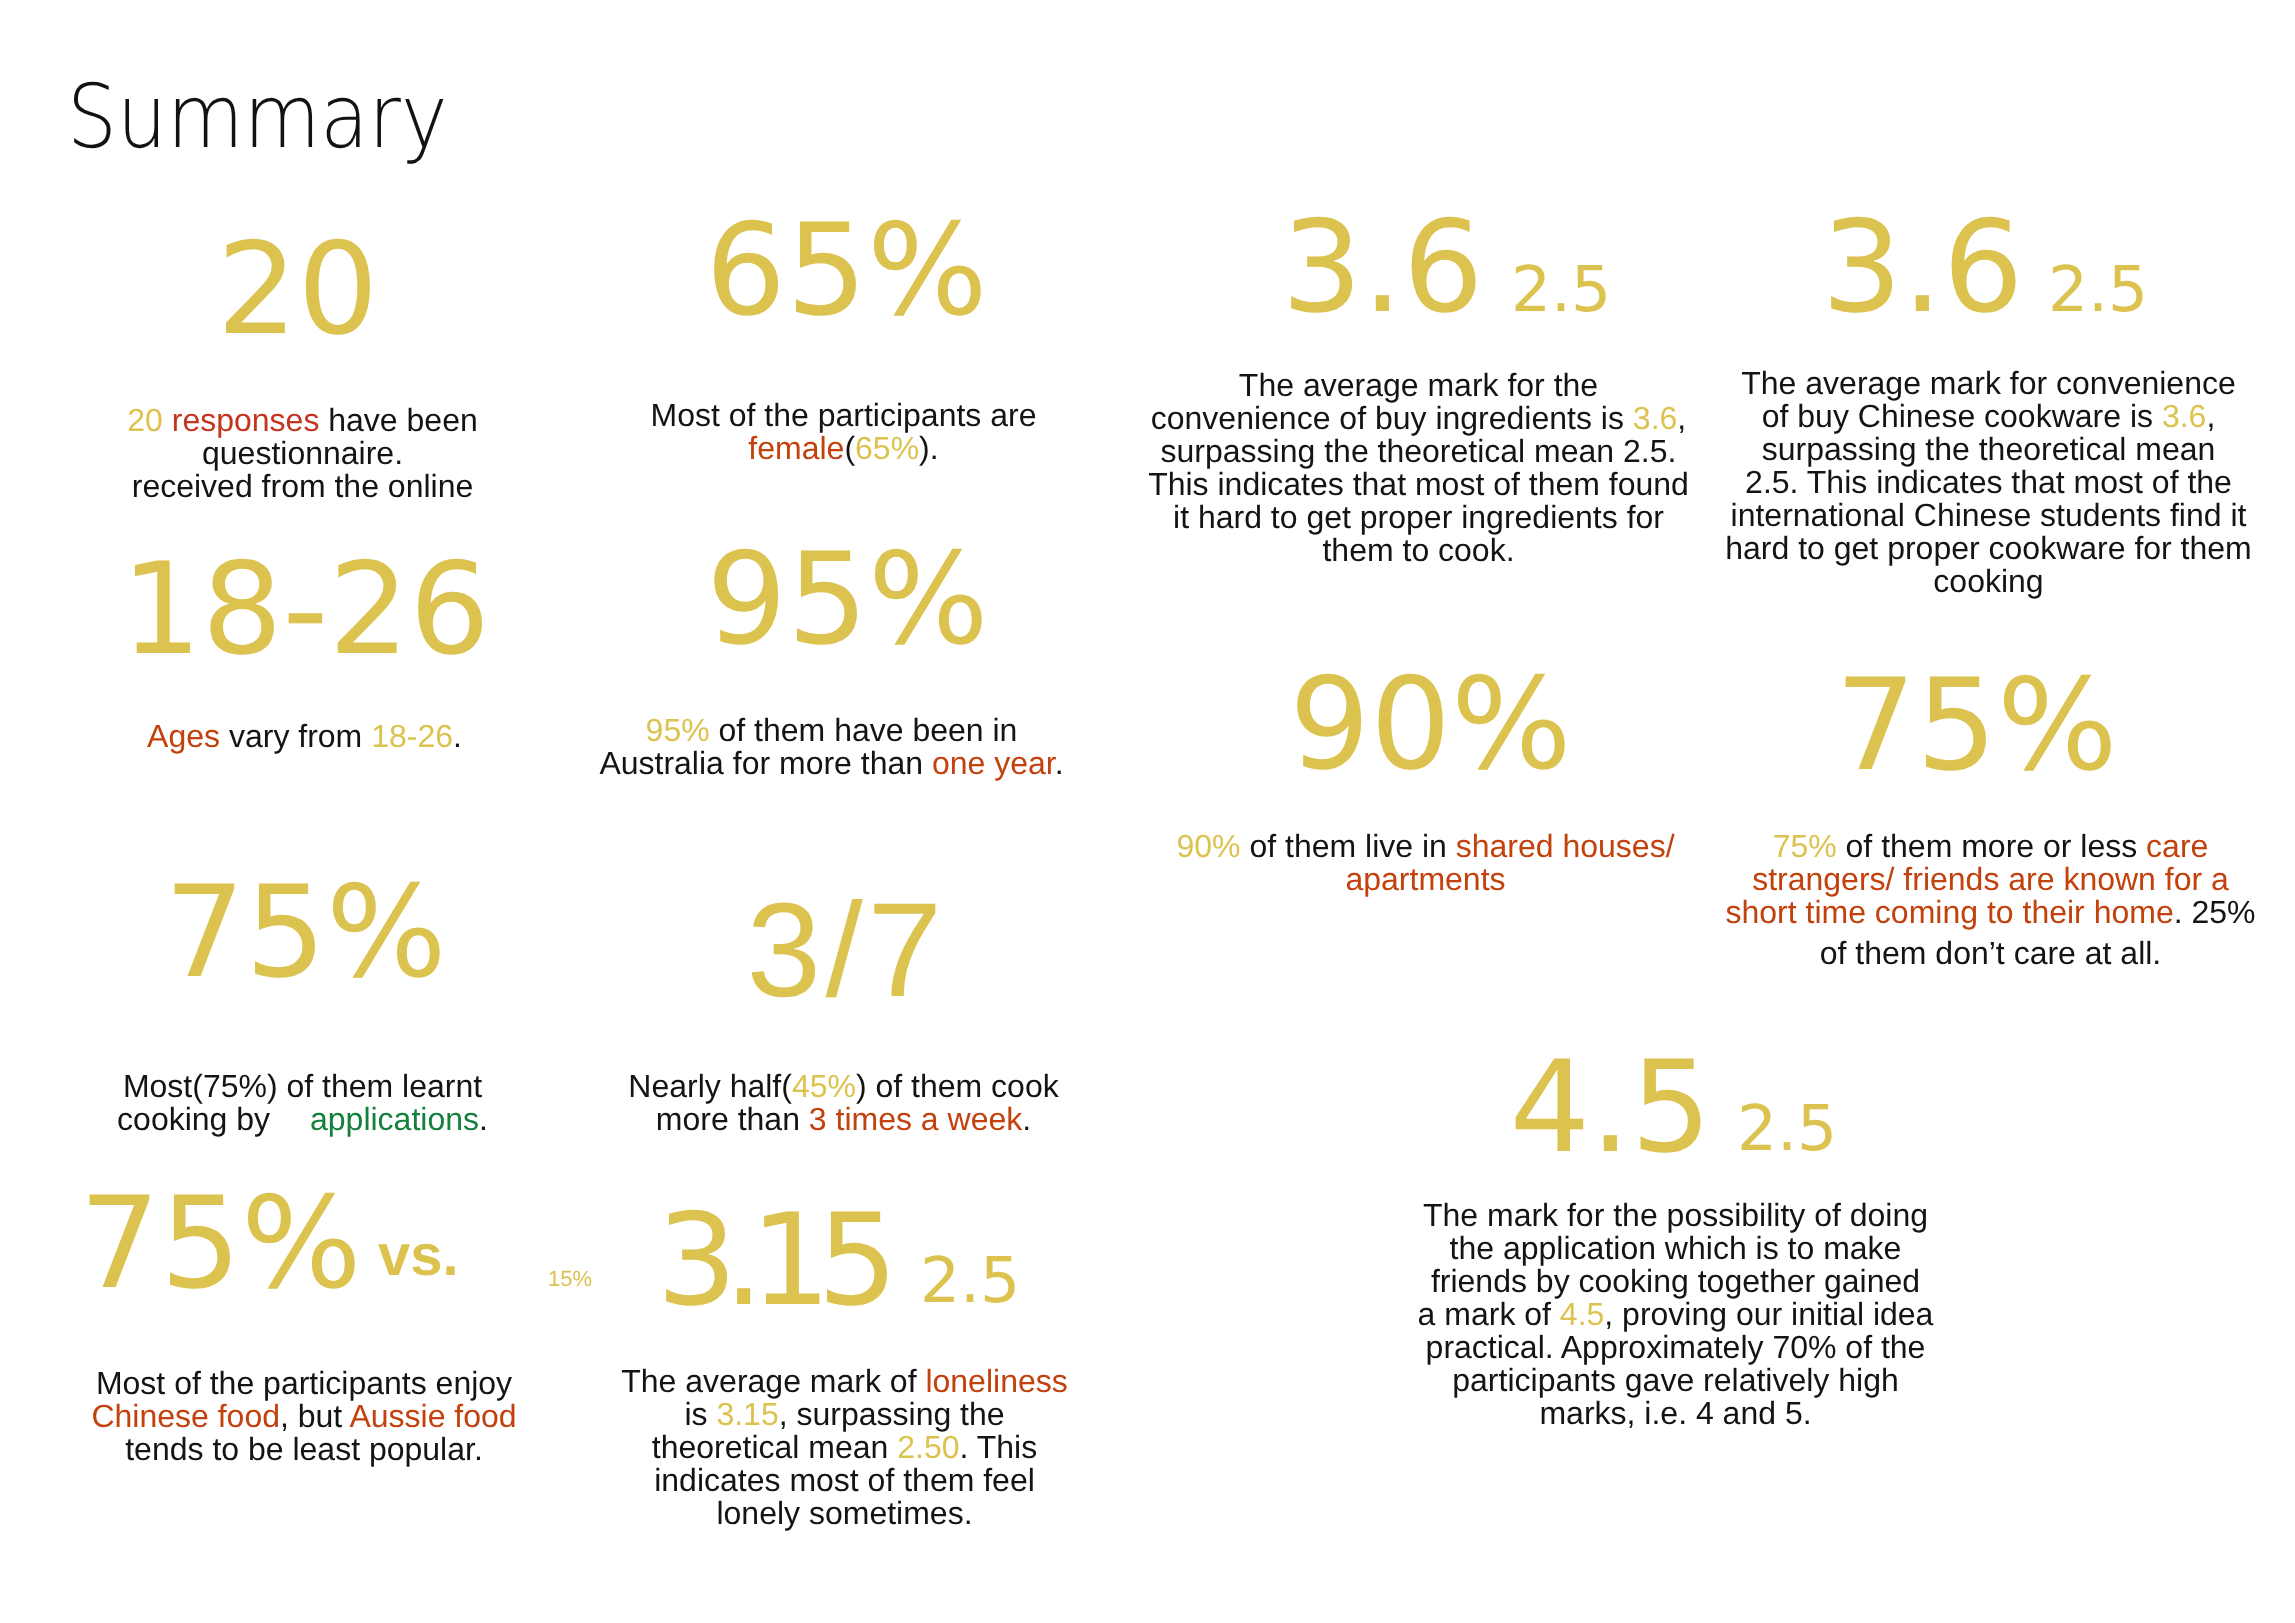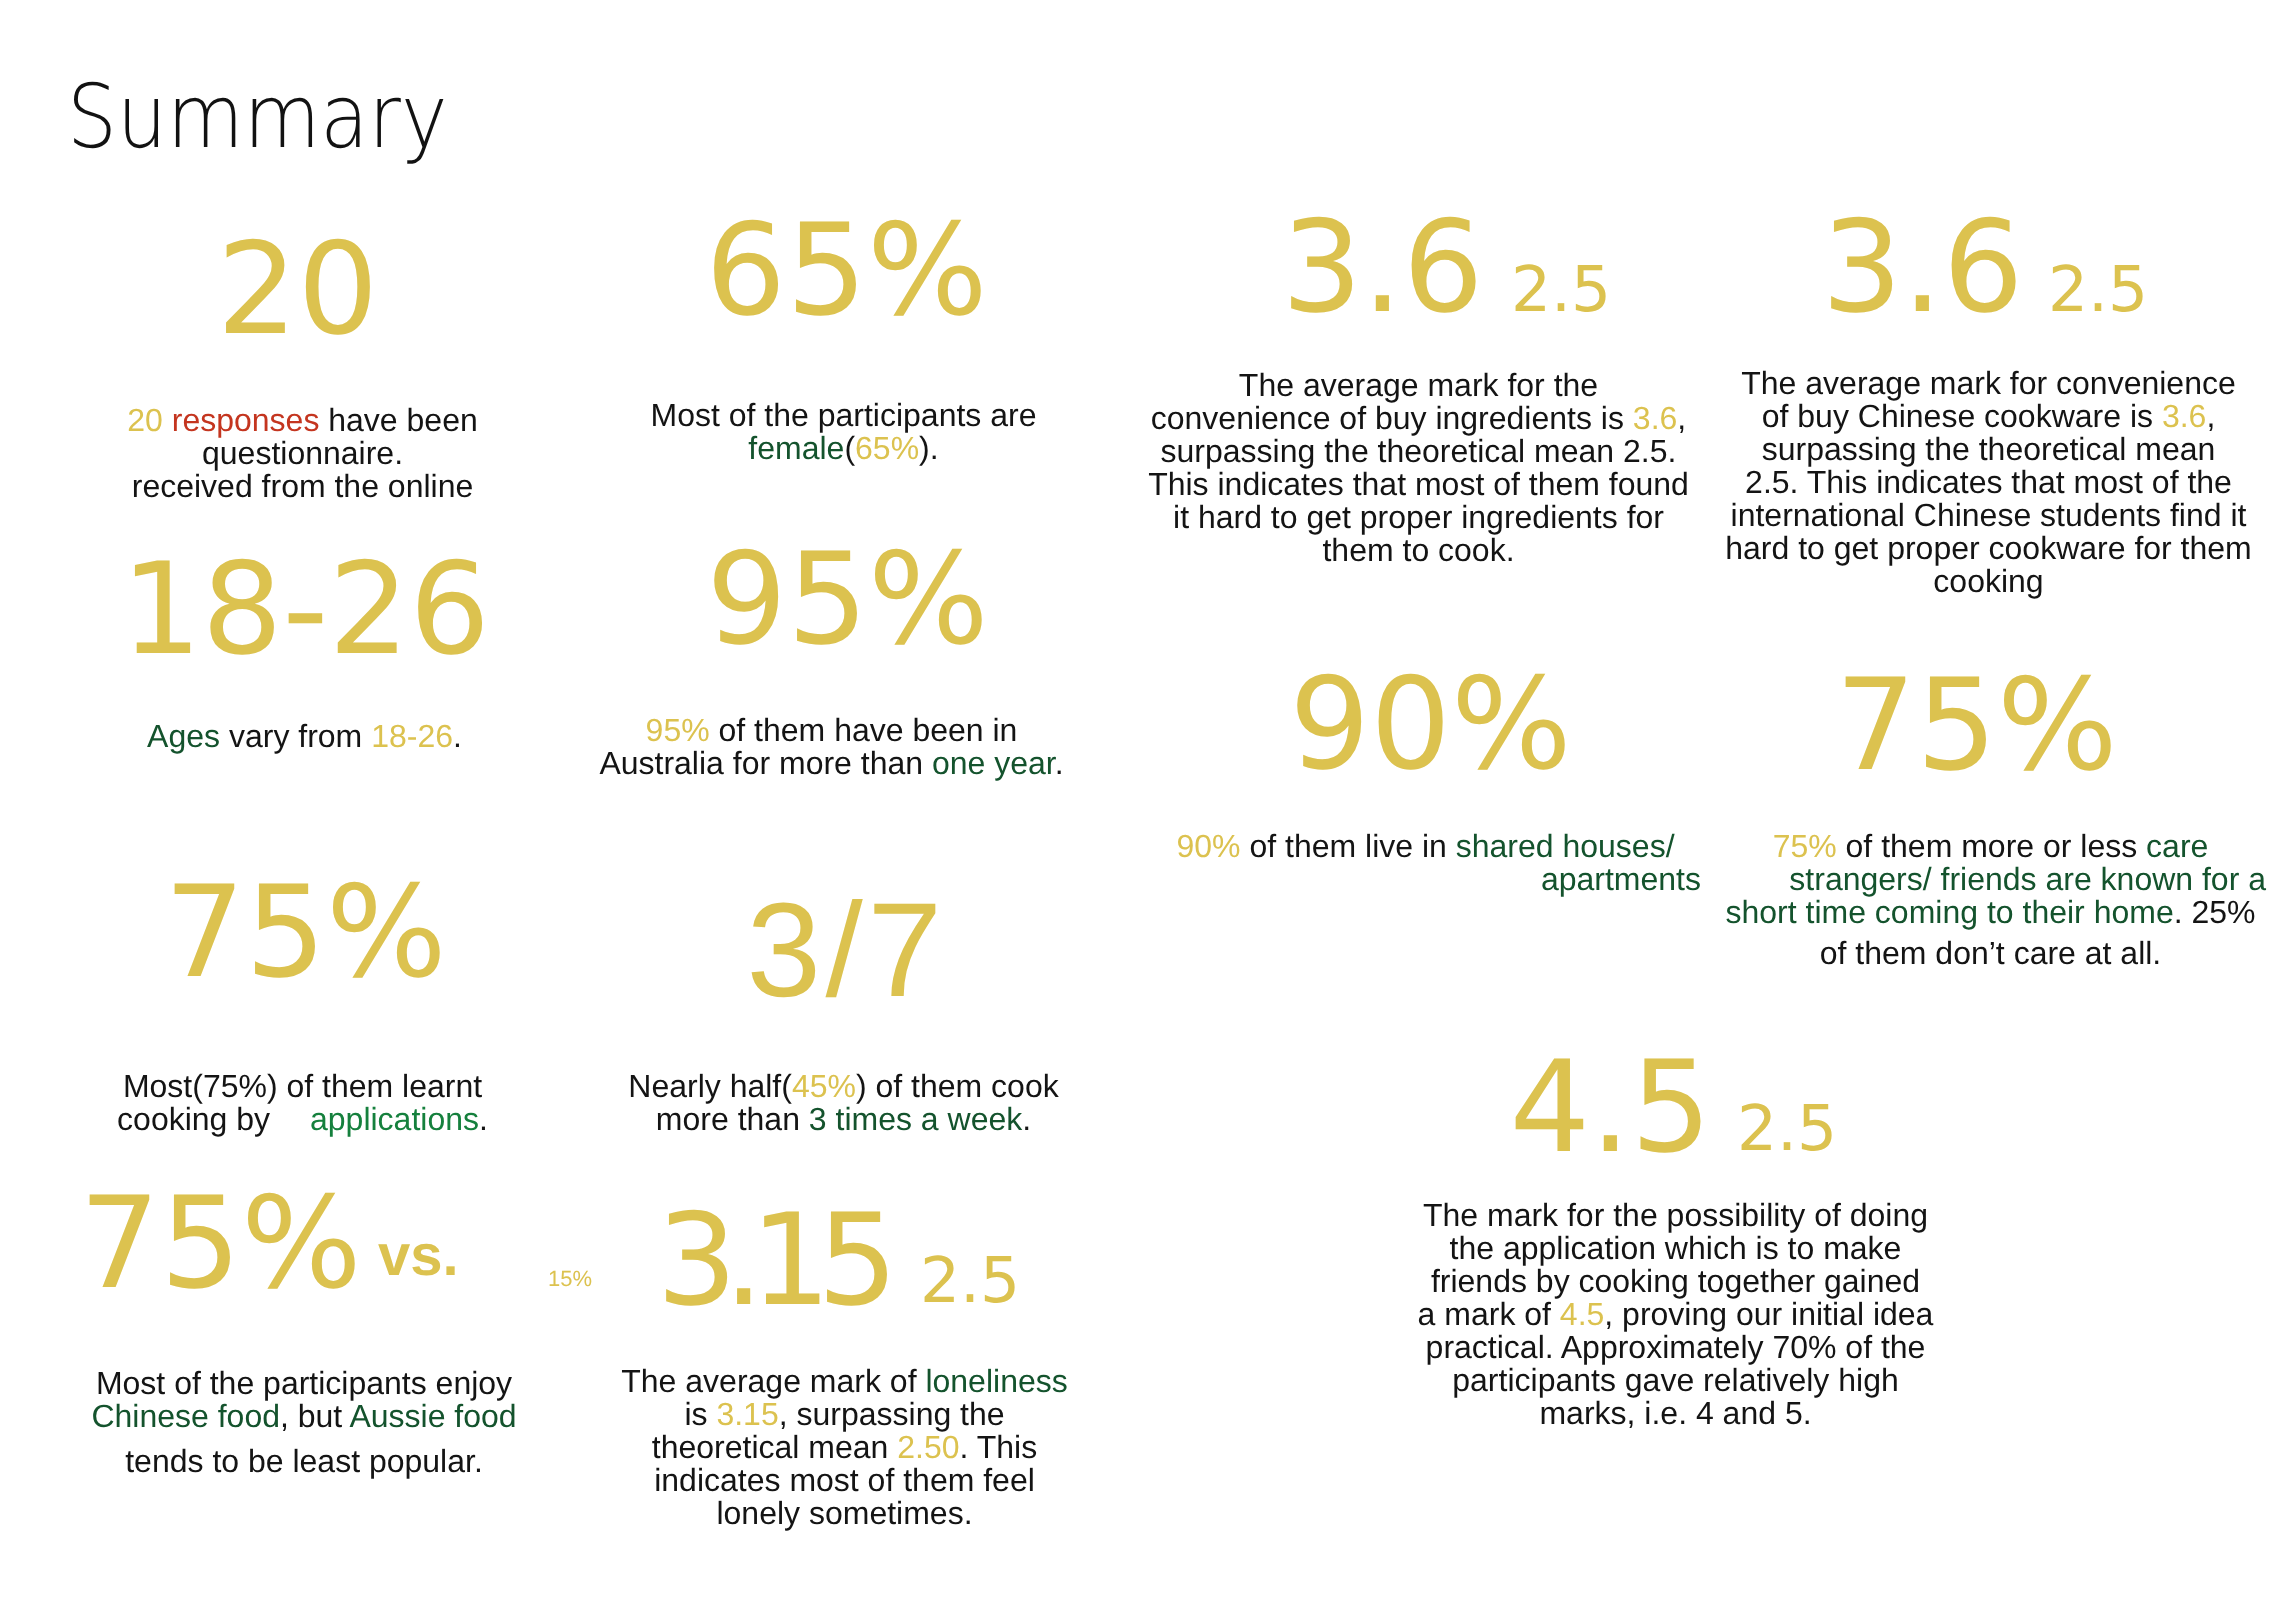--- a/index.html
+++ b/index.html
@@ -20,21 +20,21 @@
   .statvs{line-height:1;white-space:nowrap;color:#DCC24F;font-weight:700;
           font-family:"Liberation Sans",sans-serif;font-size:58px;}
   .stattiny{line-height:1;white-space:nowrap;color:#DCC24F;font-weight:400;
           font-family:"Liberation Sans",sans-serif;font-size:22px;}
   .body{position:absolute;font-size:32px;line-height:33px;color:#141414;text-align:center;}
   .body .ln{white-space:nowrap;}
   .numrow{position:absolute;text-align:center;white-space:nowrap;line-height:1;}
   .narrow1{letter-spacing:-13.8px;margin-right:-13.8px;}
   .fracnum{font-family:"Liberation Sans",sans-serif;font-size:134px;letter-spacing:4.6px;}
   .gold{color:#DCC24F;}
-  .red{color:#14532d;text-align:right;}
+  .red{color:#c2410c;}
   .redo{color:#C4351F;margin-top:12px;}
   .blue{color:#15803d;margin-left:31px;}
 </style>
 </head>
 <body>
 
 <div class="page">
   <div class="abs" id="page-title">Summary</div>
 
   <div class="numrow" style="left:114px;top:226px;width:367px;">
@@ -66,21 +66,21 @@
   </div>
   <div class="numrow" style="left:378px;top:1227px;width:184px;text-align:left;">
     <span class="statvs">vs.</span>
   </div>
   <div class="numrow" style="left:478px;top:1268px;width:184px;text-align:center;">
     <span class="stattiny">15%</span>
   </div>
   <div class="body" style="left:28.5px;top:1367px;width:551px;">
     <div class="ln">Most of the participants enjoy</div>
     <div class="ln"><span class="red">Chinese food</span><span>, but </span><span class="red">Aussie food</span></div>
-    <div class="ln" style="margin-top:12px">tends to be least popular.</div>
+    <div class="ln" style="margin-top:0">tends to be least popular.</div>
   </div>
 
   <div class="numrow" style="left:663px;top:207px;width:367px;">
     <span class="statnum">65%</span>
   </div>
   <div class="body" style="left:568px;top:399px;width:551px;">
     <div class="ln">Most of the participants are</div>
     <div class="ln"><span class="red">female</span><span>(</span><span class="gold">65%</span><span>).</span></div>
   </div>
 

